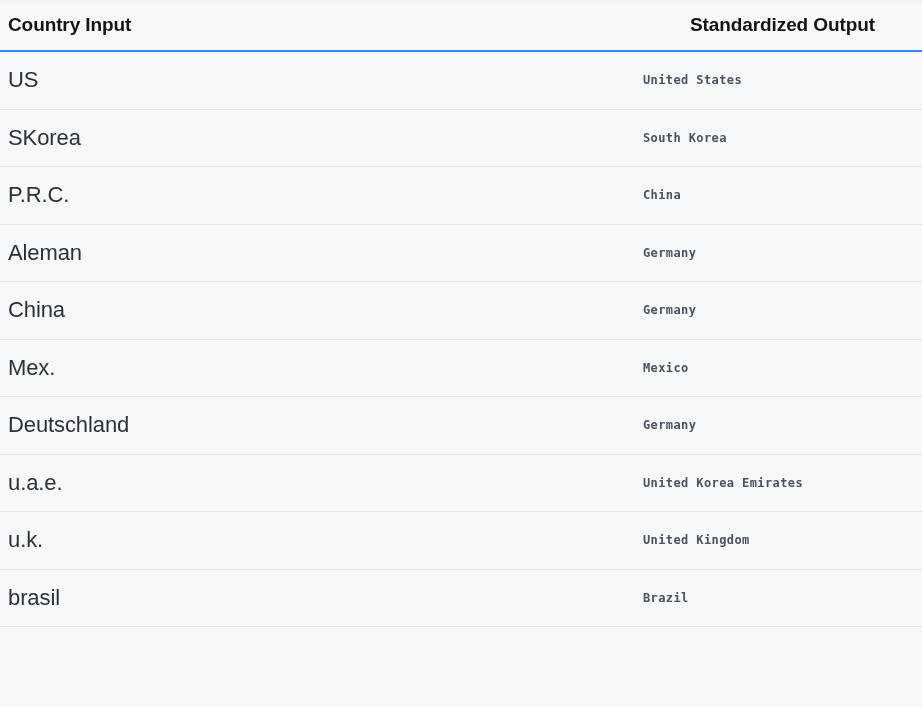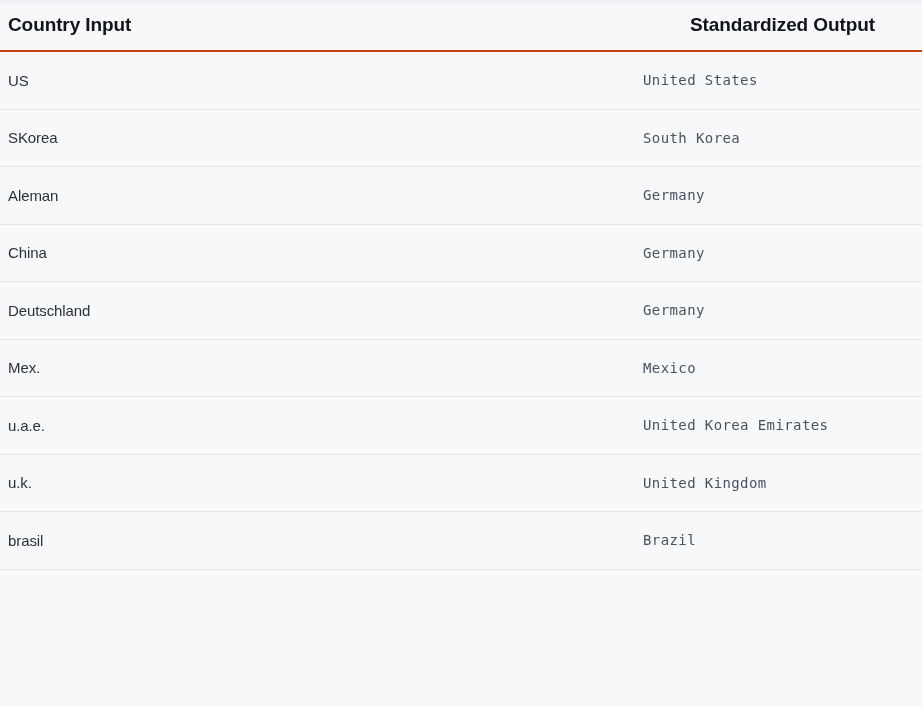--- a/index.html
+++ b/index.html
@@ -38,21 +38,21 @@
     text-align: left;
     font-family: "Liberation Sans", sans-serif;
     font-size: 19px;
     font-weight: bold;
     color: #111418;
     letter-spacing: -0.1px;
     padding: 0 0 0 8px;
     height: 50px;
     vertical-align: middle;
     background: #f7f8fa;
-    border-bottom: 2px solid #c2410c;
+    border-bottom: 2px solid #3b82f6;
     white-space: nowrap;
   }
 
   thead th.header-output {
     padding-left: 2px;
     text-align: center;
   }
 
   tbody tr {
     height: 54.5px;
@@ -62,31 +62,31 @@
     height: 54.5px;
     vertical-align: middle;
     border-bottom: 1px solid #e4e6ea;
     background: #f7f8fa;
     white-space: nowrap;
     overflow: hidden;
   }
 
   tbody td.cell-input {
     font-family: "Liberation Sans", sans-serif;
-    font-size: 15px;
+    font-size: 22px;
     font-weight: normal;
     color: #2b3138;
     padding-left: 8px;
     letter-spacing: -0.1px;
   }
 
   tbody td.cell-output {
     font-family: "DejaVu Sans Mono", monospace;
-    font-size: 14px;
-    font-weight: normal;
+    font-size: 12px;
+    font-weight: bold;
     color: #4a525e;
     padding-left: 2px;
     letter-spacing: 0.4px;
   }
 
   
   .top-sheen {
     position: absolute;
     top: 0;
     left: 0;
@@ -116,34 +116,38 @@
     <tbody>
       <tr>
         <td class="cell-input">US</td>
         <td class="cell-output">United States</td>
       </tr>
       <tr>
         <td class="cell-input">SKorea</td>
         <td class="cell-output">South Korea</td>
       </tr>
       <tr>
+        <td class="cell-input">P.R.C.</td>
+        <td class="cell-output">China</td>
+      </tr>
+      <tr>
         <td class="cell-input">Aleman</td>
         <td class="cell-output">Germany</td>
       </tr>
       <tr>
         <td class="cell-input">China</td>
         <td class="cell-output">Germany</td>
       </tr>
       <tr>
+        <td class="cell-input">Mex.</td>
+        <td class="cell-output">Mexico</td>
+      </tr>
+      <tr>
         <td class="cell-input">Deutschland</td>
         <td class="cell-output">Germany</td>
-      </tr>
-      <tr>
-        <td class="cell-input">Mex.</td>
-        <td class="cell-output">Mexico</td>
       </tr>
       <tr>
         <td class="cell-input">u.a.e.</td>
         <td class="cell-output">United Korea Emirates</td>
       </tr>
       <tr>
         <td class="cell-input">u.k.</td>
         <td class="cell-output">United Kingdom</td>
       </tr>
       <tr>

